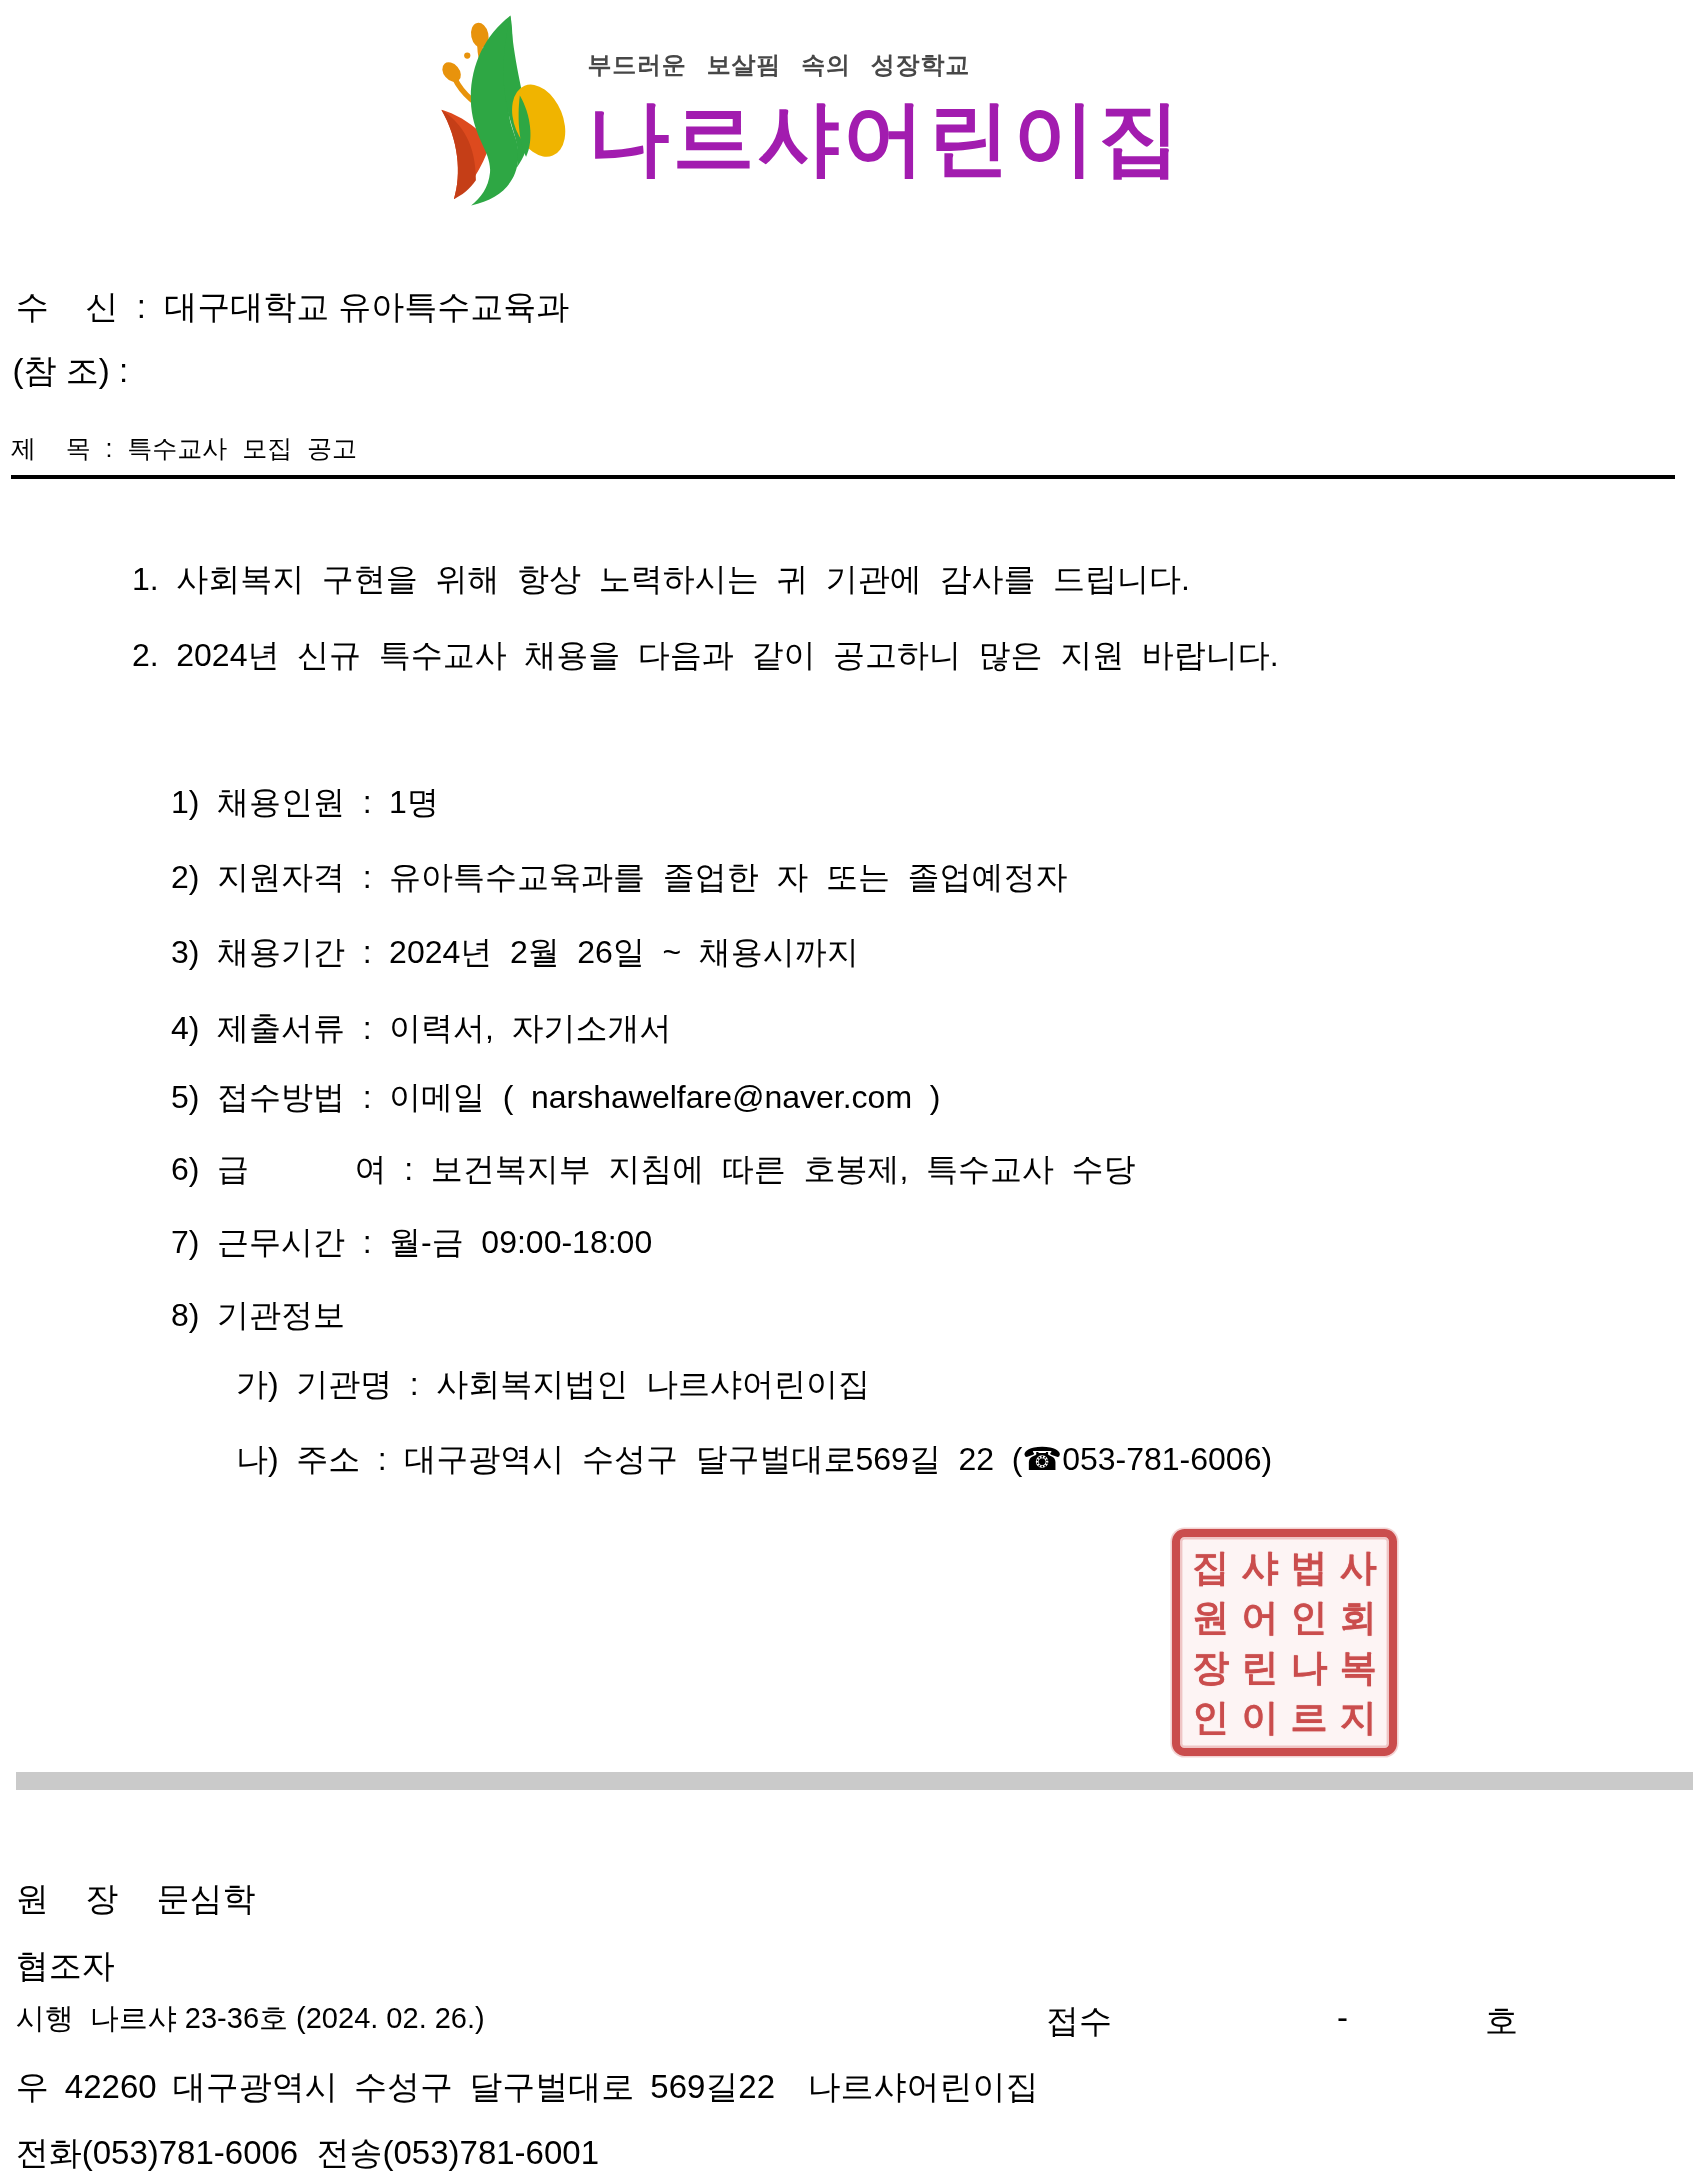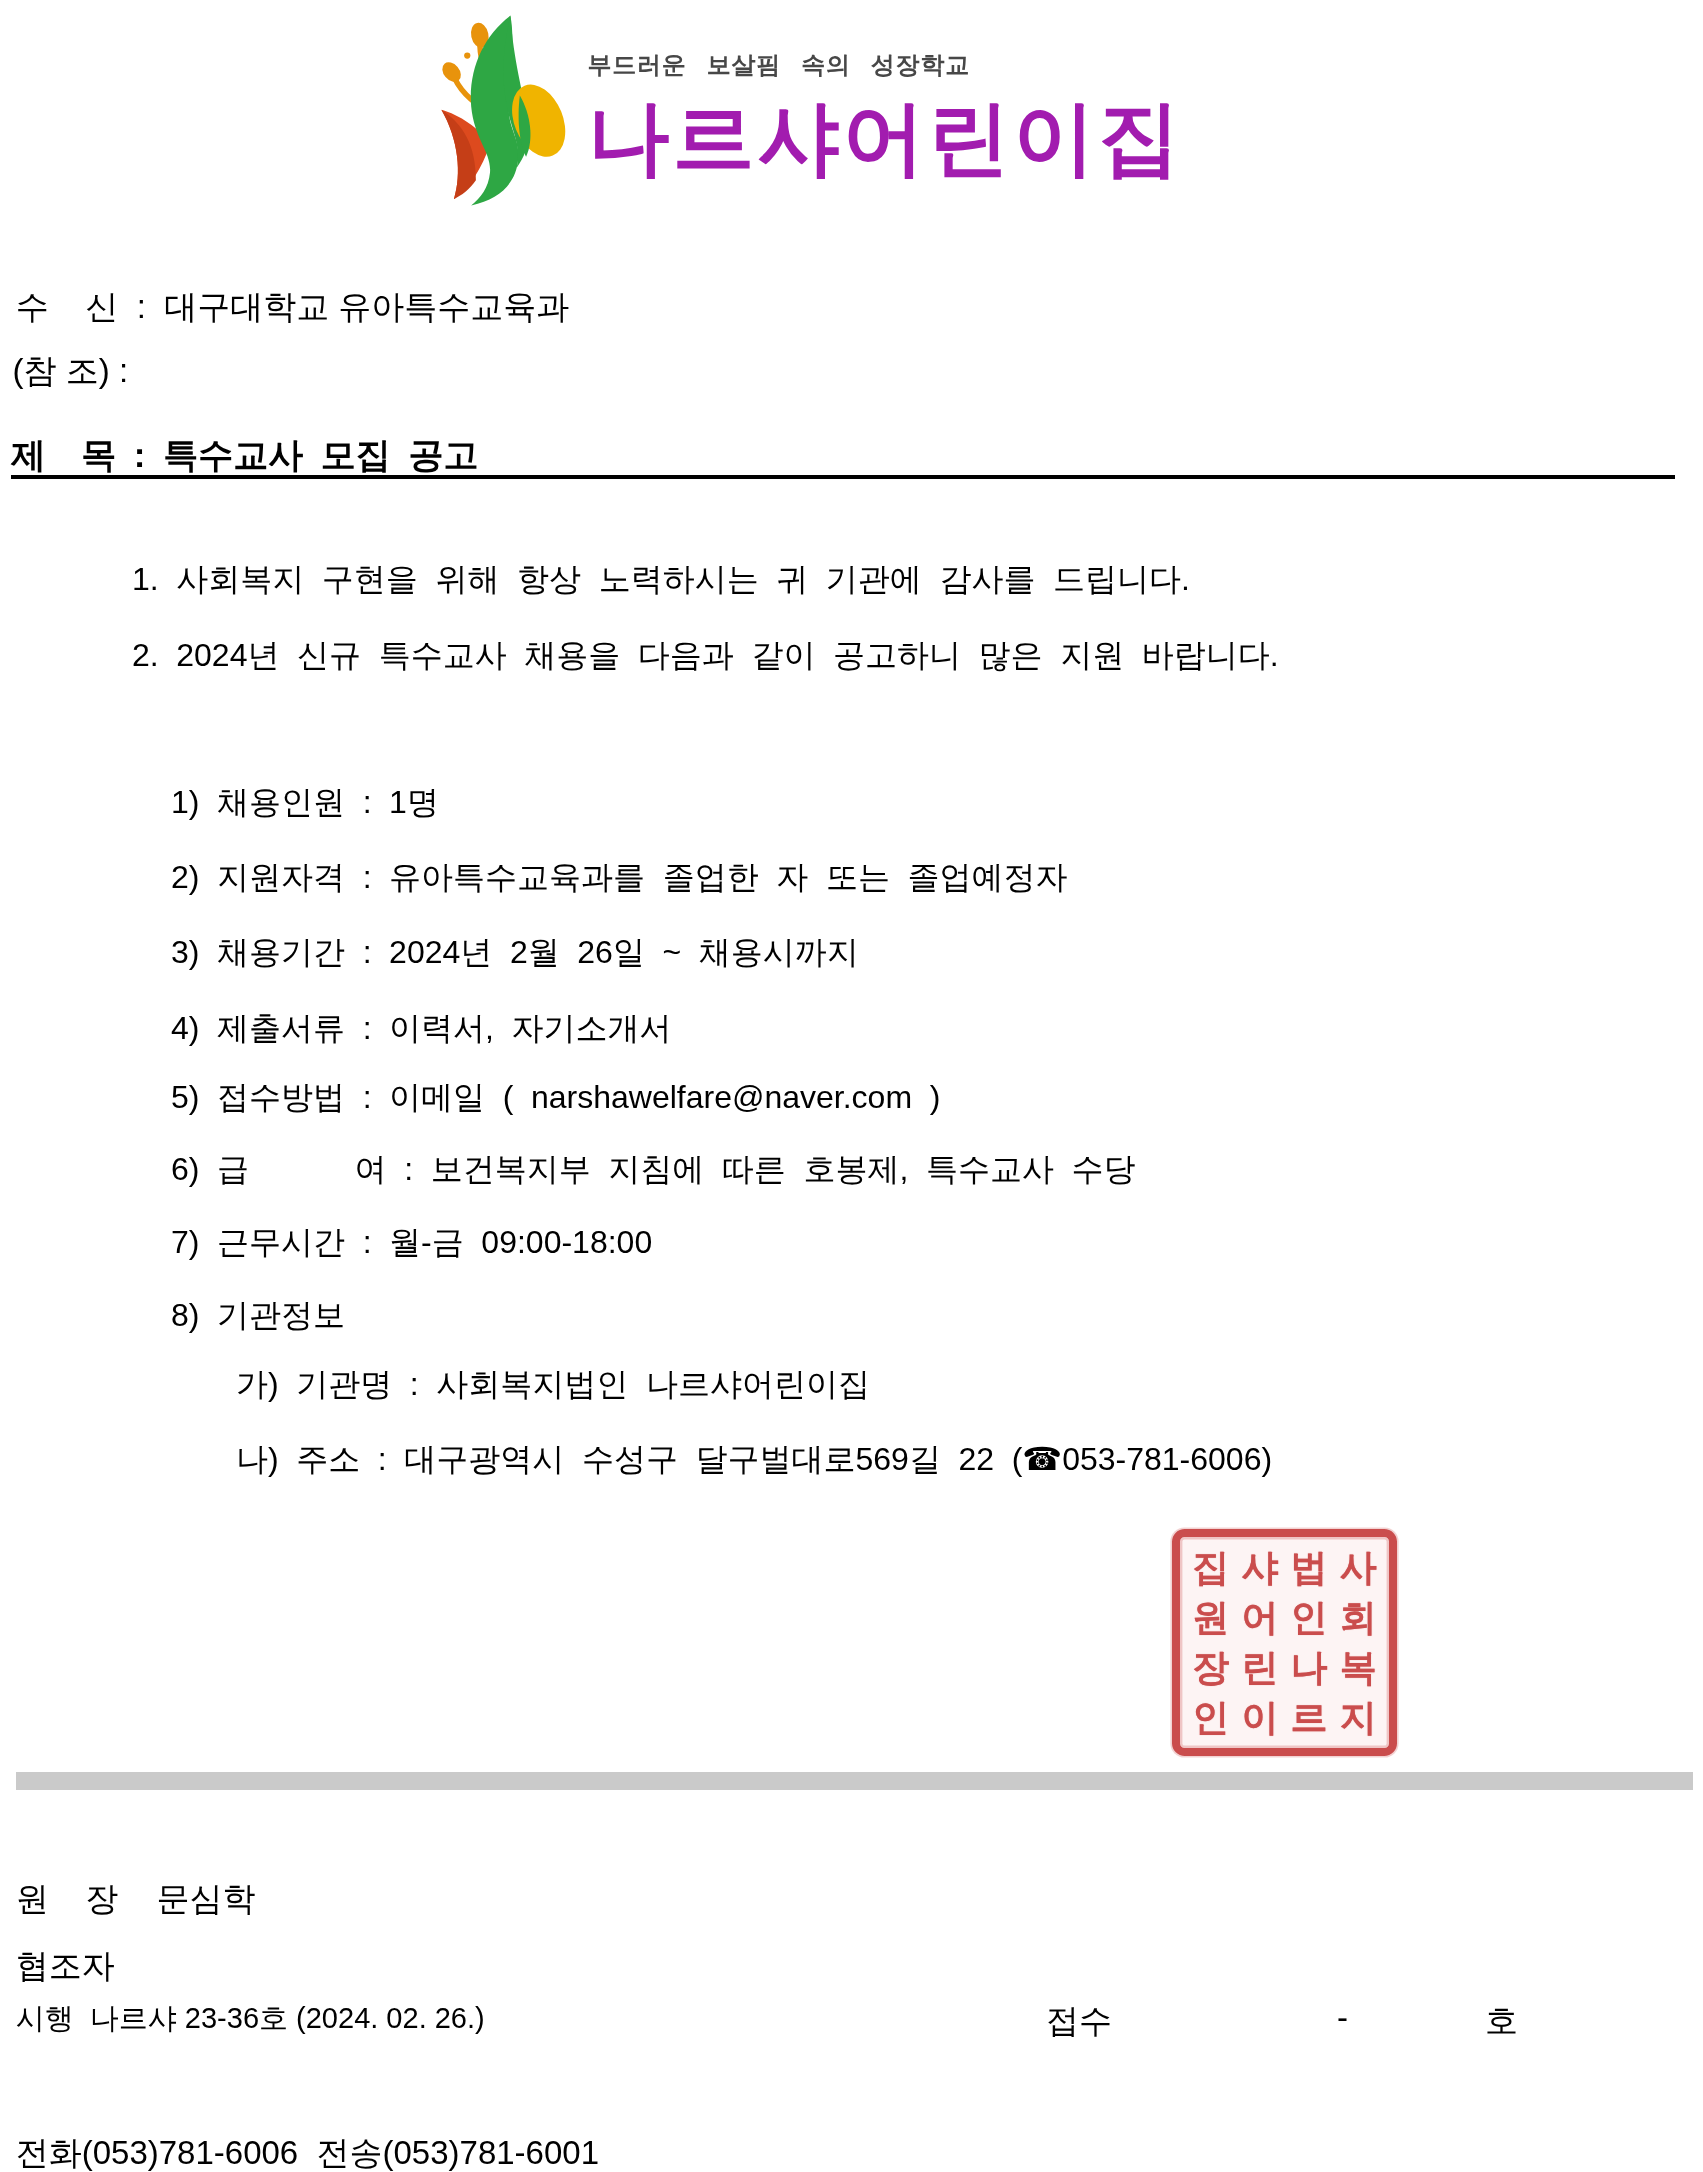--- a/index.html
+++ b/index.html
@@ -25,21 +25,21 @@
   
   .logo-wrap{position:absolute;left:435px;top:14px;display:flex;align-items:flex-start;}
   .logo-mark{width:132px;height:193px;flex:0 0 auto;}
   .logo-text{margin-left:20.4px;display:flex;flex-direction:column;}
   .tagline{margin-top:35px;font-size:24px;font-weight:bold;color:#474747;letter-spacing:0.8px;word-spacing:12.6px;white-space:pre;}
   .logo-title{margin-top:3.1px;font-size:82px;font-weight:bold;color:#a21caf;letter-spacing:3.1px;white-space:pre;}
 
   
   .l-recv{left:15.7px;top:285px;font-size:33px;}
   .l-cc{left:12.6px;top:349px;font-size:33px;}
-  .l-subject{left:11px;top:432px;font-size:35px;font-weight:bold;word-spacing:7.9px;}
+  .l-subject{left:11px;top:432px;font-size:25px;font-weight:normal;word-spacing:7.9px;}
   .rule{position:absolute;left:11px;top:475px;width:1664px;height:3.9px;background:#000;}
 
   
   .para{left:132px;font-size:32px;word-spacing:8.7px;}
   .p1{top:558px;} .p2{top:634px;}
   .item{left:171px;font-size:32px;word-spacing:8.7px;}
   .i0{top:781px;} .i1{top:856px;} .i2{top:931px;} .i3{top:1007px;}
   .i4{top:1076px;} .i5{top:1148px;} .i6{top:1221px;} .i7{top:1294px;}
   .subitem{left:236px;font-size:32px;word-spacing:8.7px;}
   .s0{top:1363px;} .s1{top:1438px;}
@@ -149,16 +149,17 @@
 
   <div class="abs f-director">
     <span style="white-space:pre;">원    장</span>
     <span style="white-space:pre;">문심학</span>
   </div>
   <div class="abs f-coop">협조자</div>
   <div class="abs f-issue">시행  나르샤 23-36호 (2024. 02. 26.)</div>
   <div class="abs f-recv-label">접수</div>
   <div class="abs f-dash">-</div>
   <div class="abs f-ho">호</div>
+  <div class="abs f-addr">우 42260 대구광역시 수성구 달구벌대로 569길22  나르샤어린이집</div>
   <div class="abs f-phone">전화(053)781-6006  전송(053)781-6001</div>
 
 </div>
 
 
 </body></html>

